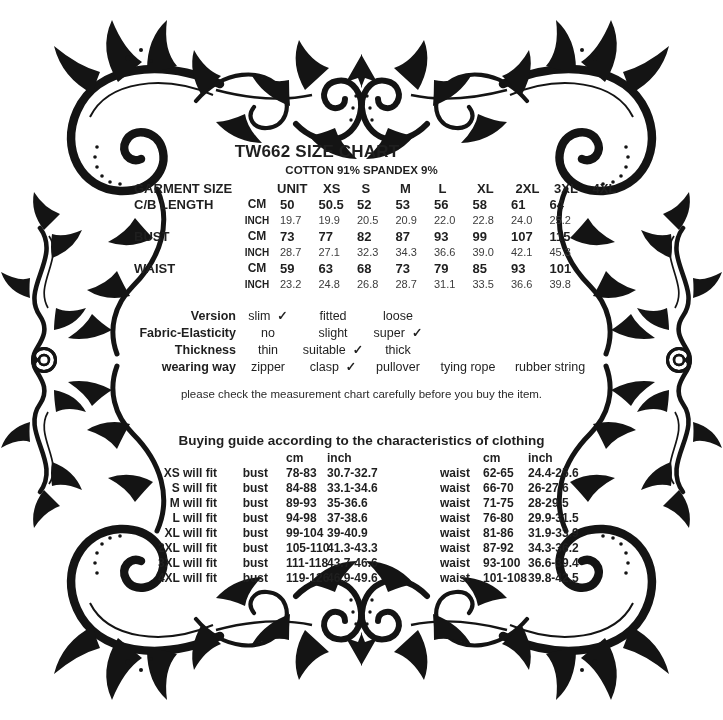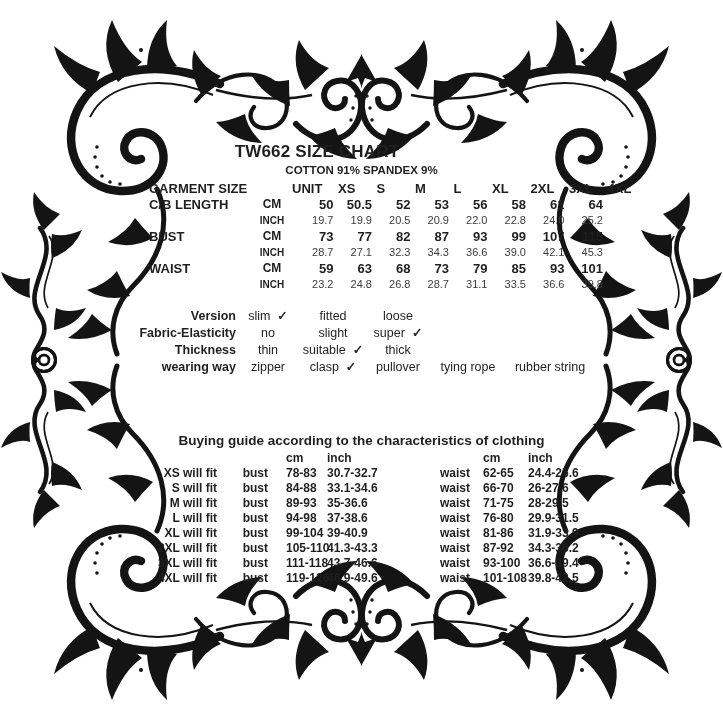--- a/index.html
+++ b/index.html
@@ -9,30 +9,30 @@
   }
   .frame{position:absolute;left:0;top:0;pointer-events:none;}
 
   
   .title{position:absolute;left:0;top:142px;width:634px;text-align:center;
          font-size:17px;font-weight:bold;letter-spacing:.2px;}
   .subtitle{position:absolute;left:0;top:164px;width:723px;text-align:center;
             font-size:11.5px;font-weight:bold;}
 
   
-  .sizegrid{position:absolute;left:149px;top:180px;display:grid;
+  .sizegrid{position:absolute;left:134px;top:180px;display:grid;
             grid-template-columns:100px 46px repeat(8,38.5px);
             grid-auto-rows:16px;align-items:center;}
   .sizegrid span{white-space:nowrap;}
   .h-garment{font-weight:bold;font-size:13px;text-align:left;}
   .h-unit,.h-size{font-weight:bold;font-size:13px;text-align:center;margin-left:43px;}
   .srow{display:contents;}
   .lab{font-weight:bold;font-size:13px;text-align:left;}
   .unit{text-align:center;font-weight:bold;}
-  .val{text-align:right;}
+  .val{text-align:left;}
   .rows .srow:nth-of-type(odd) .unit{font-size:12px;}
   .rows .srow:nth-of-type(odd) .val{font-size:13px;font-weight:bold;}
   .rows .srow:nth-of-type(even) .unit{font-size:10px;}
   .rows .srow:nth-of-type(even) .val{font-size:11px;color:#3c3c3c;}
 
   
   .attrs{position:absolute;left:124px;top:307px;display:grid;
          grid-template-columns:112px 64px 66px 64px 76px 88px;
          grid-auto-rows:17px;align-items:center;font-size:12.5px;}
   .arow{display:contents;}
@@ -414,20 +414,21 @@
           <span class="ocheck"></span>
         </span>
         </span>
     </div>
   </div>
 
 <div class="notes">
 
 
 
+    <div>please check the measurement chart carefully before you buy the item.</div>
   </div>
 
 <div class="bgtitle">Buying guide according to the characteristics of clothing</div>
 
 <div class="bggrid">
   <span class="c1"></span>
   <span class="c2"></span>
   <span class="c3">cm</span>
   <span class="c4">inch</span>
   <span class="c5"></span>

